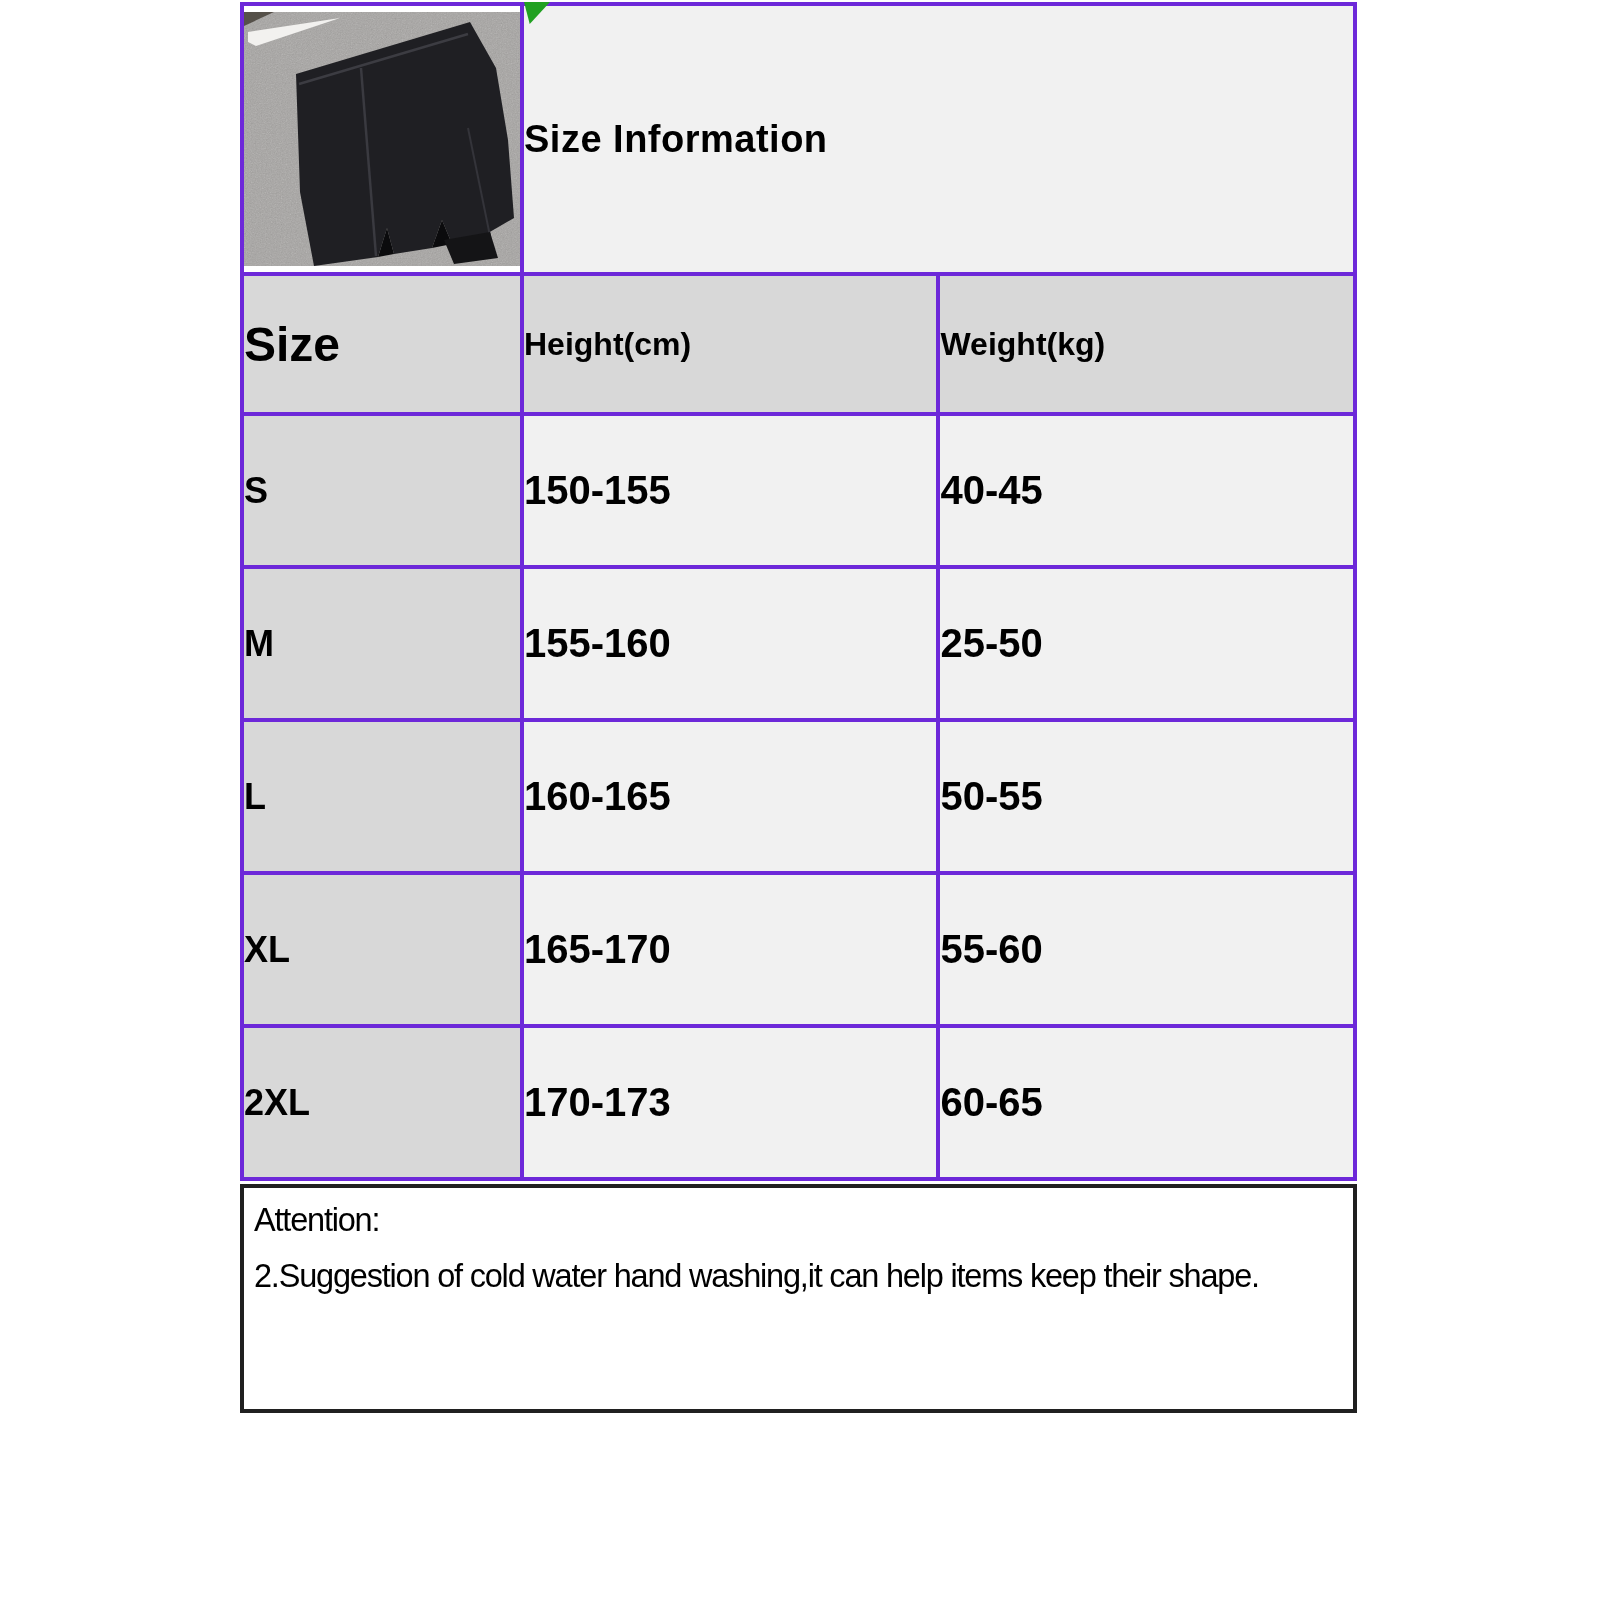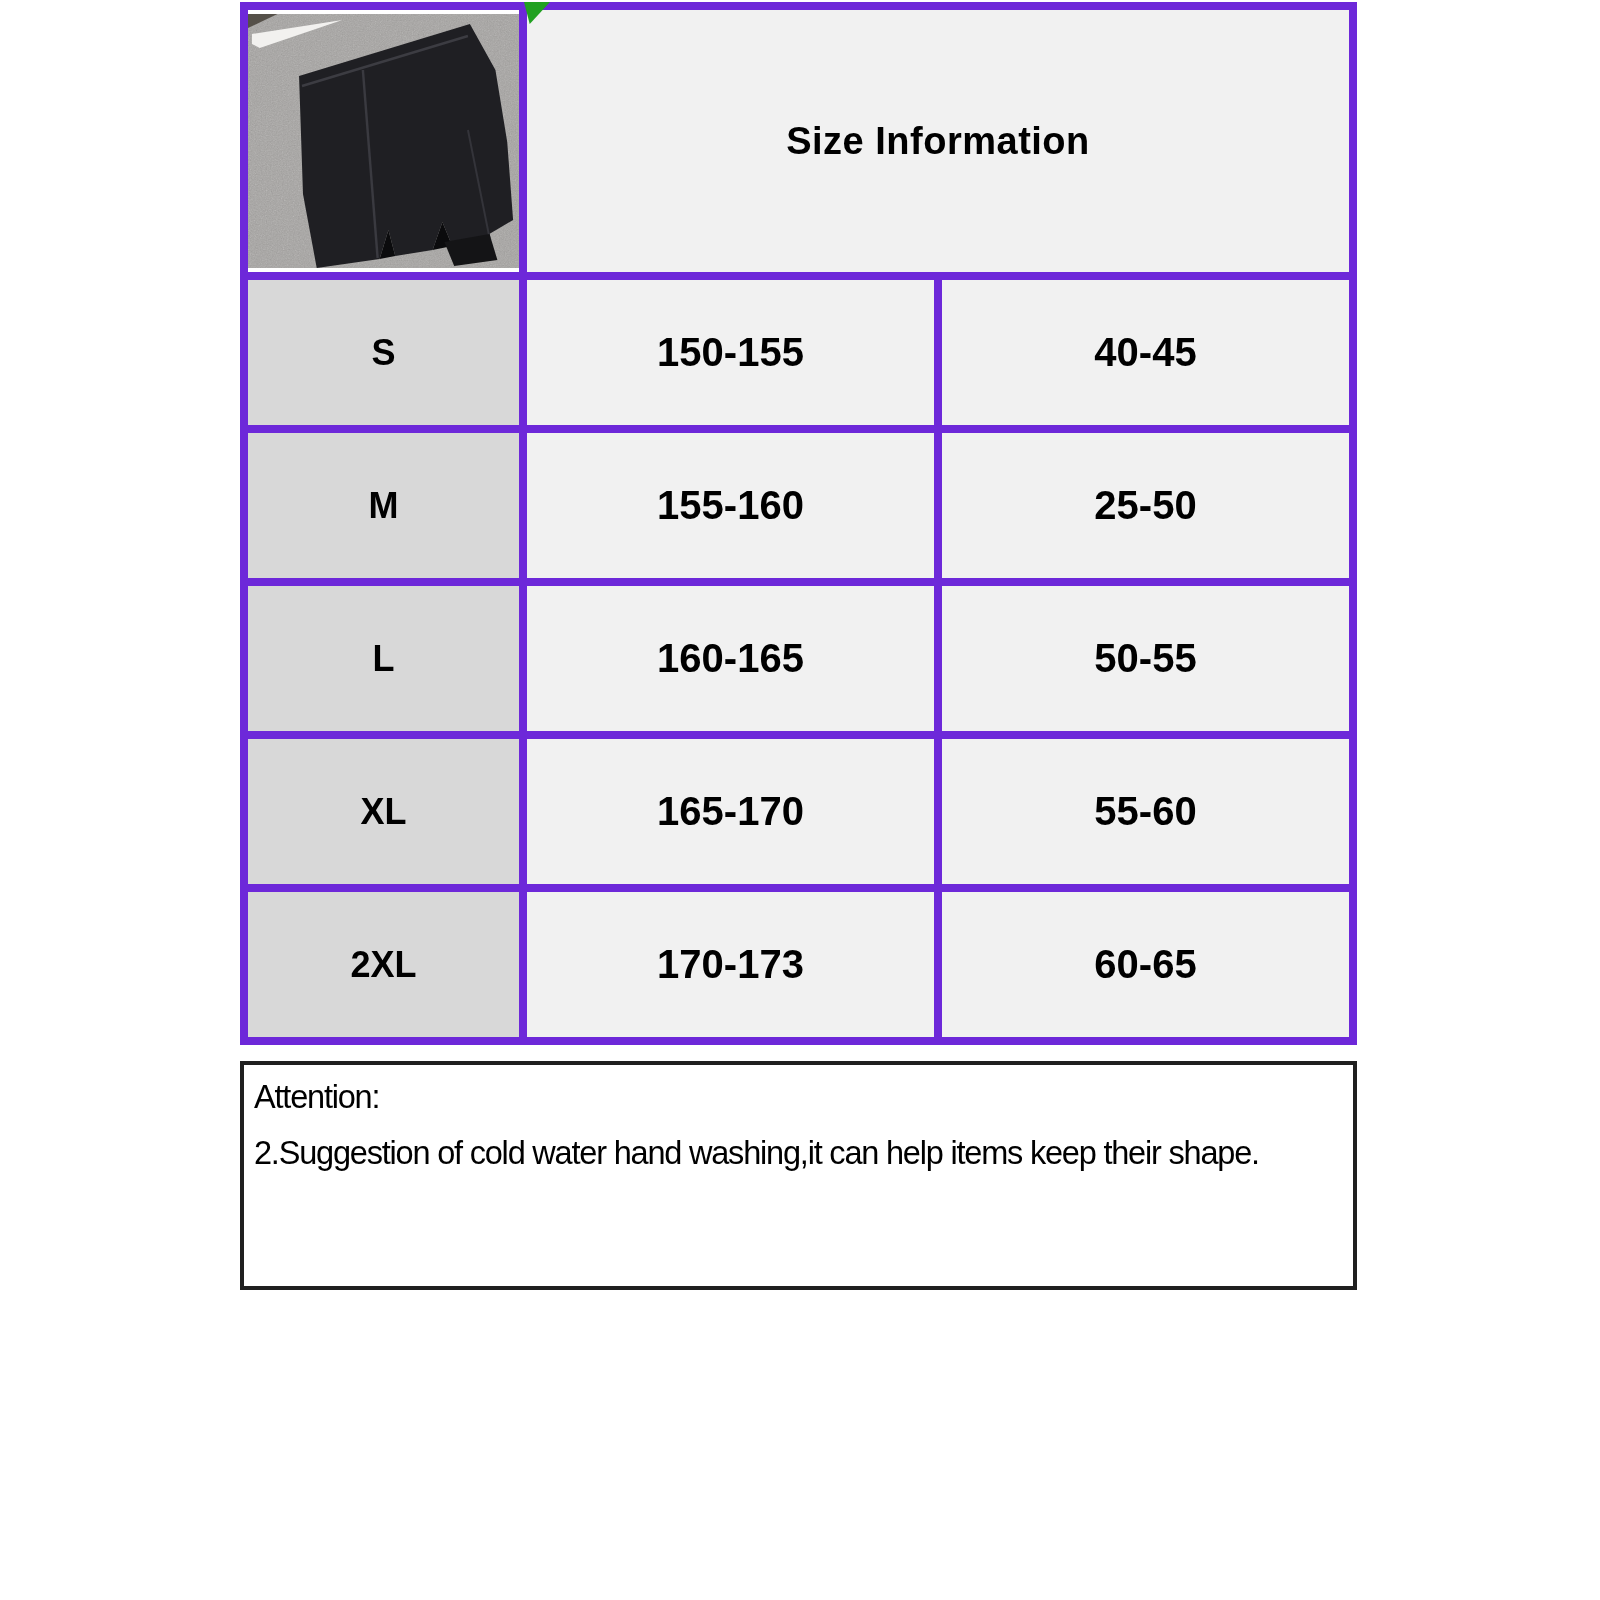--- a/index.html
+++ b/index.html
@@ -21,23 +21,23 @@
     left: 240px;
     top: 2px;
     width: 1117px;
   }
   table.size-table {
     border-collapse: collapse;
     table-layout: fixed;
     width: 1117px;
   }
   table.size-table td, table.size-table th {
-    border: 8px solid #6d28d9;
+    border: 4px solid #6d28d9;
     padding: 0;
-    text-align: center;
+    text-align: left;
     vertical-align: middle;
     overflow: hidden;
   }
   .col-size   { width: 277px; }
   .col-height { width: 412px; }
   .col-weight { width: 412px; }
 
   .row-media   { height: 270px; }
   .row-headers { height: 140px; }
   .row-data    { height: 153px; }
@@ -71,21 +71,21 @@
     font-size: 36px;
   }
   td.value-cell {
     background: #f1f1f1;
     font-weight: bold;
     font-size: 40px;
   }
 
   .attention-box {
     box-sizing: border-box;
-    margin-top: 16px;
+    margin-top: 3px;
     width: 1117px;
     height: 229px;
     border: 4px solid #202020;
     background: #ffffff;
     padding: 4px 12px 0 10px;
     font-size: 32.5px;
     letter-spacing: -1.2px;
     line-height: 56px;
   }
   .attention-heading { text-align: left; }
@@ -151,20 +151,25 @@
 
               <polygon points="200,228 246,220 254,246 210,252" fill="#141416"></polygon>
             </svg>
           </div>
         </td>
         <td class="title-cell" colspan="2">
           <span>Size Information</span>
         </td>
       </tr>
 
+      <tr class="row-headers">
+        <th class="header-cell size-label">Size</th>
+        <th class="header-cell">Height(cm)</th>
+        <th class="header-cell">Weight(kg)</th>
+      </tr>
 
       <tr class="row-data">
         <td class="size-cell">S</td>
         <td class="value-cell">150-155</td>
         <td class="value-cell">40-45</td>
       </tr>
       <tr class="row-data">
         <td class="size-cell">M</td>
         <td class="value-cell">155-160</td>
         <td class="value-cell">25-50</td>

